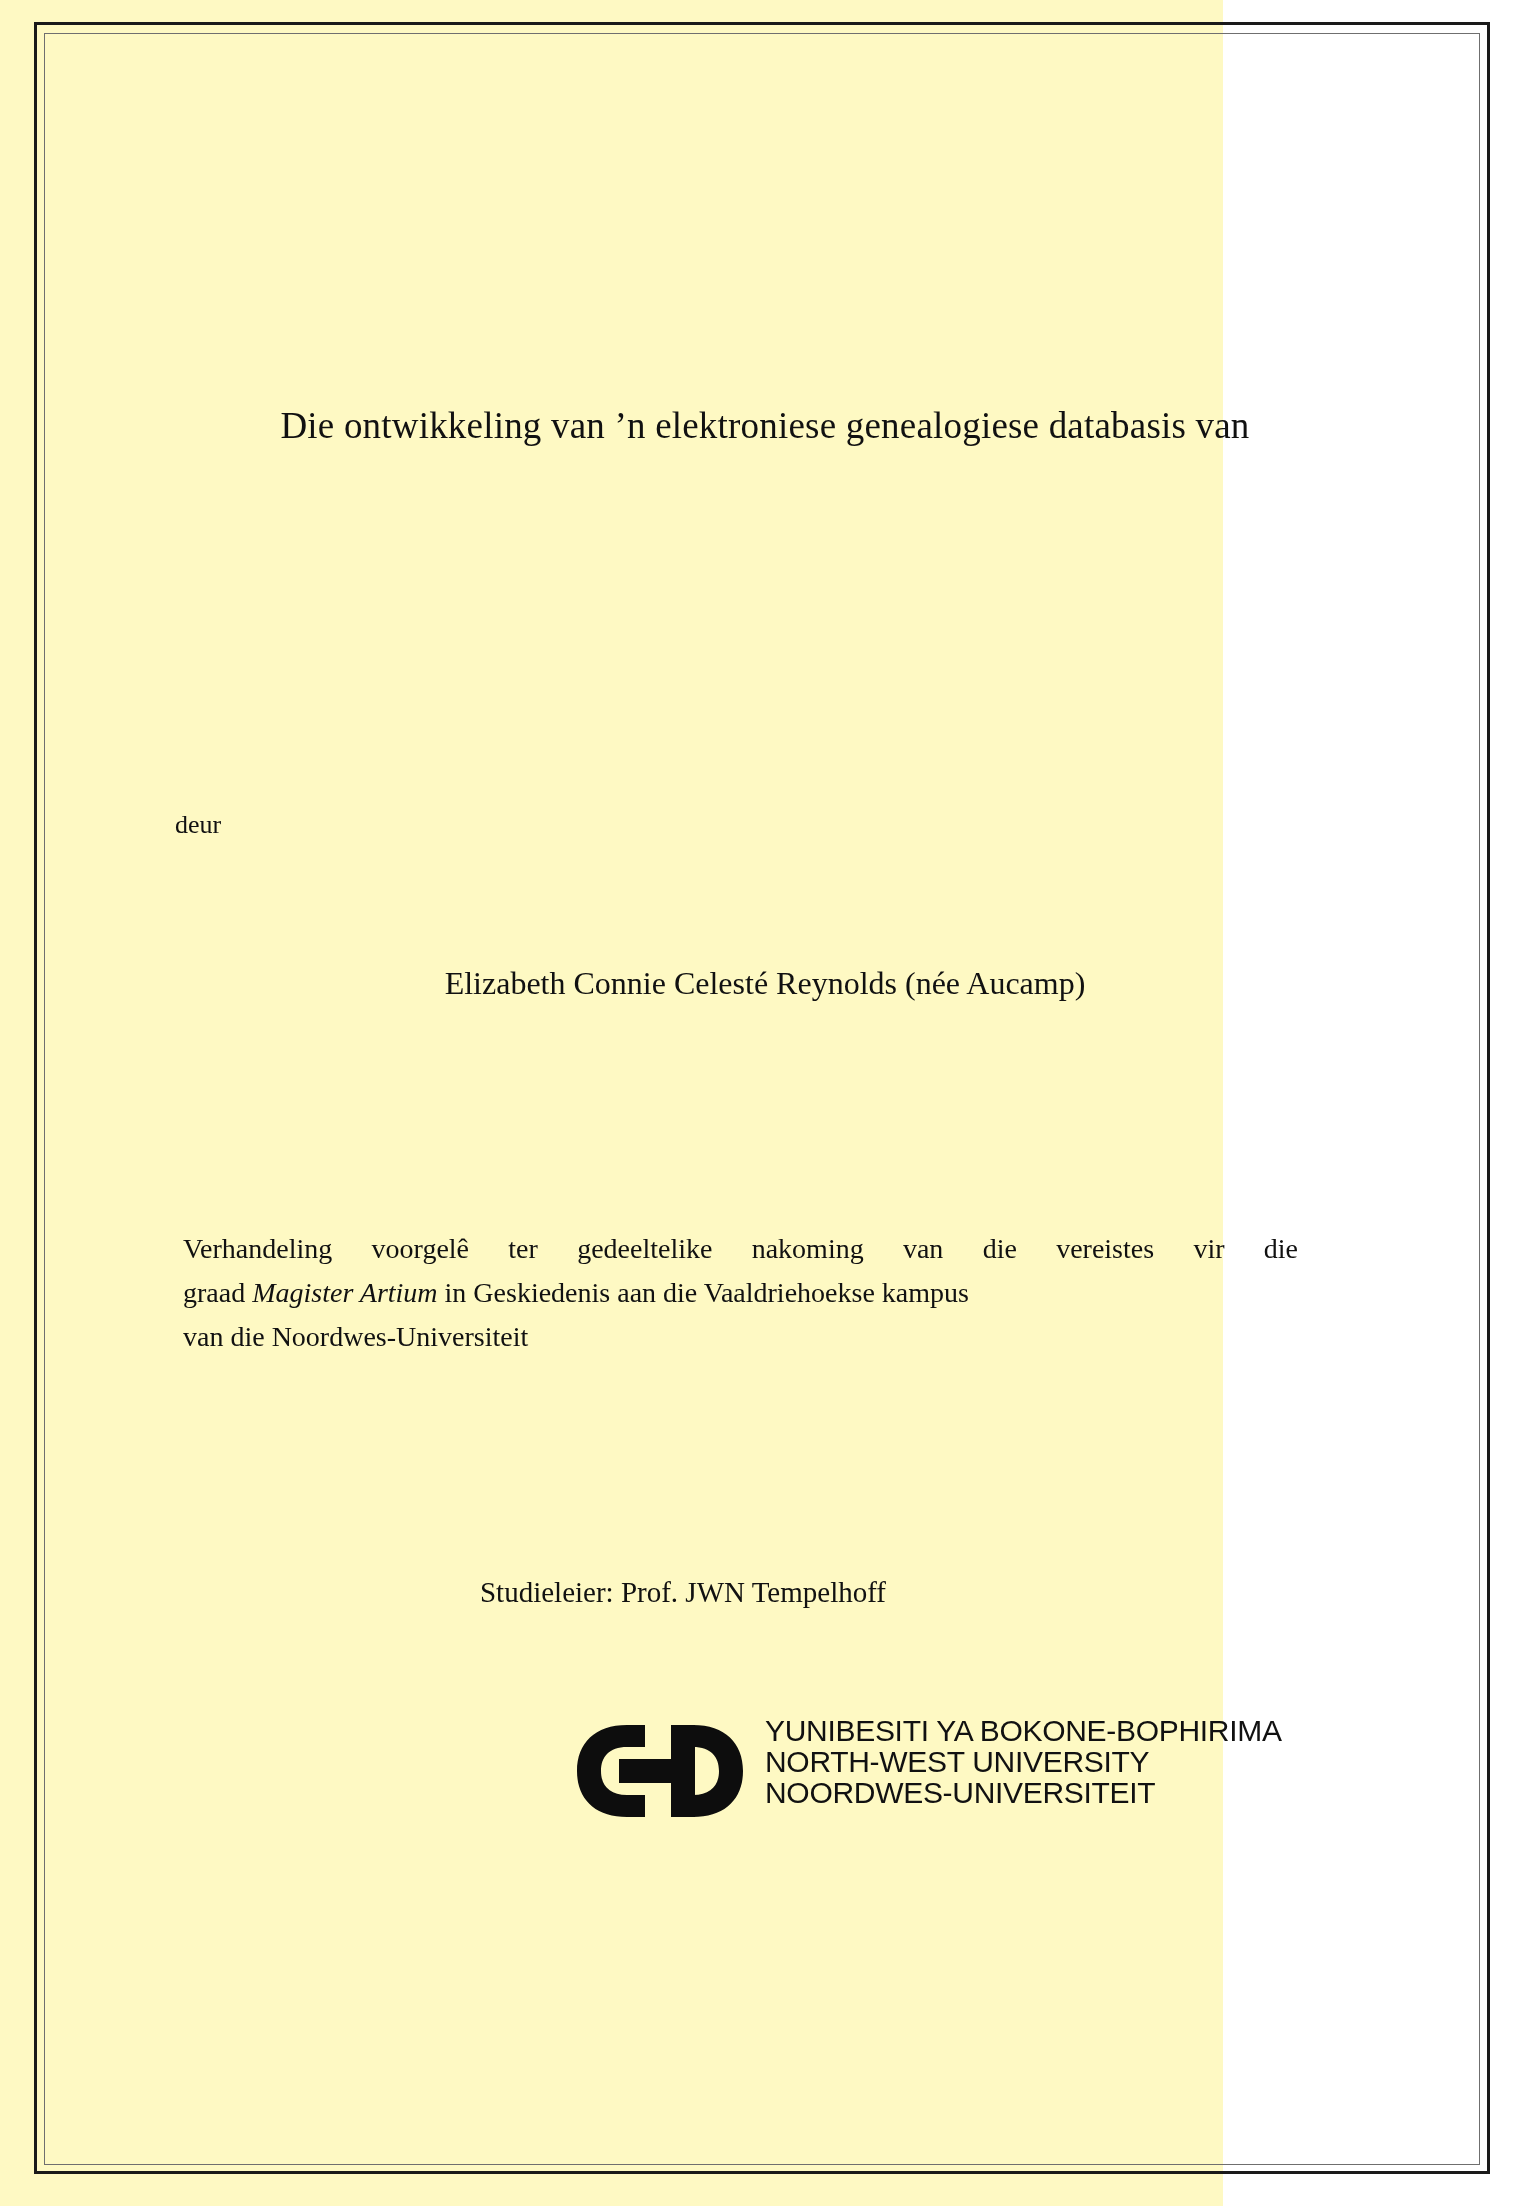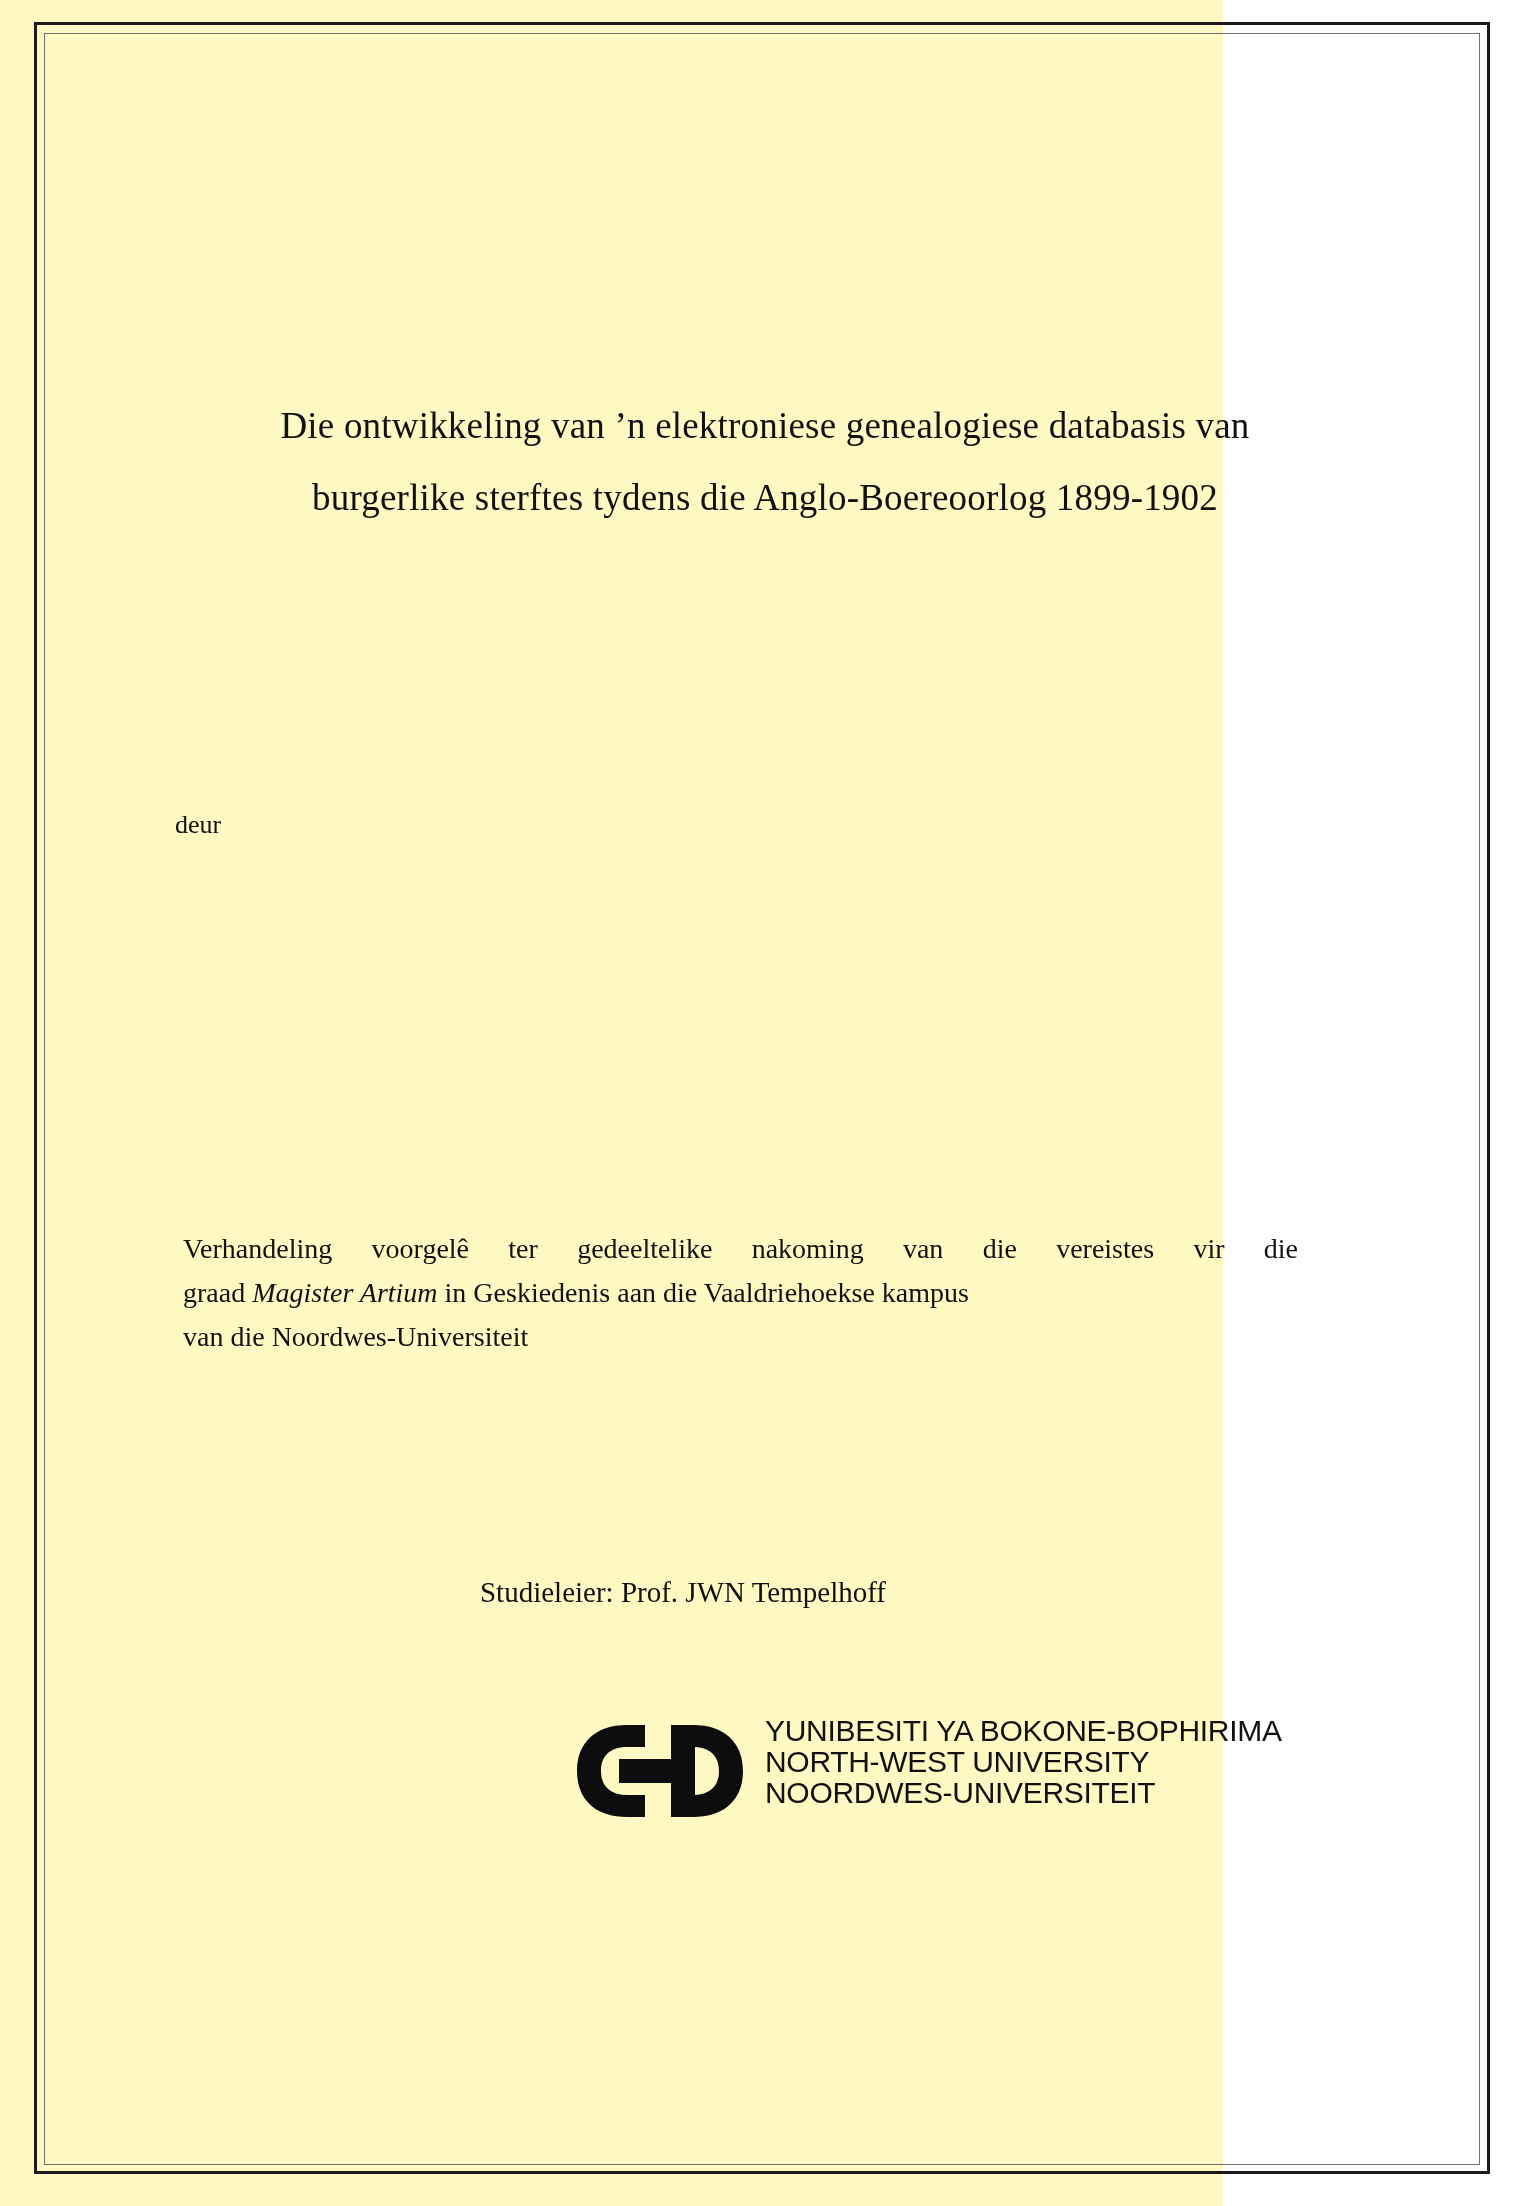--- a/index.html
+++ b/index.html
@@ -143,25 +143,25 @@
 
 <div class="page">
 
   <div class="scan-border"></div>
   <div class="scan-border-inner"></div>
 
   <div class="content">
 
     <div class="title-block">
       <div class="title-line">Die ontwikkeling van ’n elektroniese genealogiese databasis van</div>
-      <div class="title-line">burgerlike sterftes tydens die Anglo-Boereoorlog 1899-1902</div>
     </div>
 
     <div class="deur">deur</div>
 
+    <div class="author">Elizabeth Connie Celesté Reynolds (née Aucamp)</div>
 
     <div class="statement">
       <div class="just">Verhandeling voorgelê ter gedeeltelike nakoming van die vereistes vir die</div>
       <div><span>graad </span><em>Magister Artium</em><span> in Geskiedenis aan die Vaaldriehoekse kampus</span></div>
       <div>van die Noordwes-Universiteit</div>
     </div>
 
     <div class="supervisor">
       <div>Studieleier: Prof. JWN Tempelhoff</div>
     </div>

